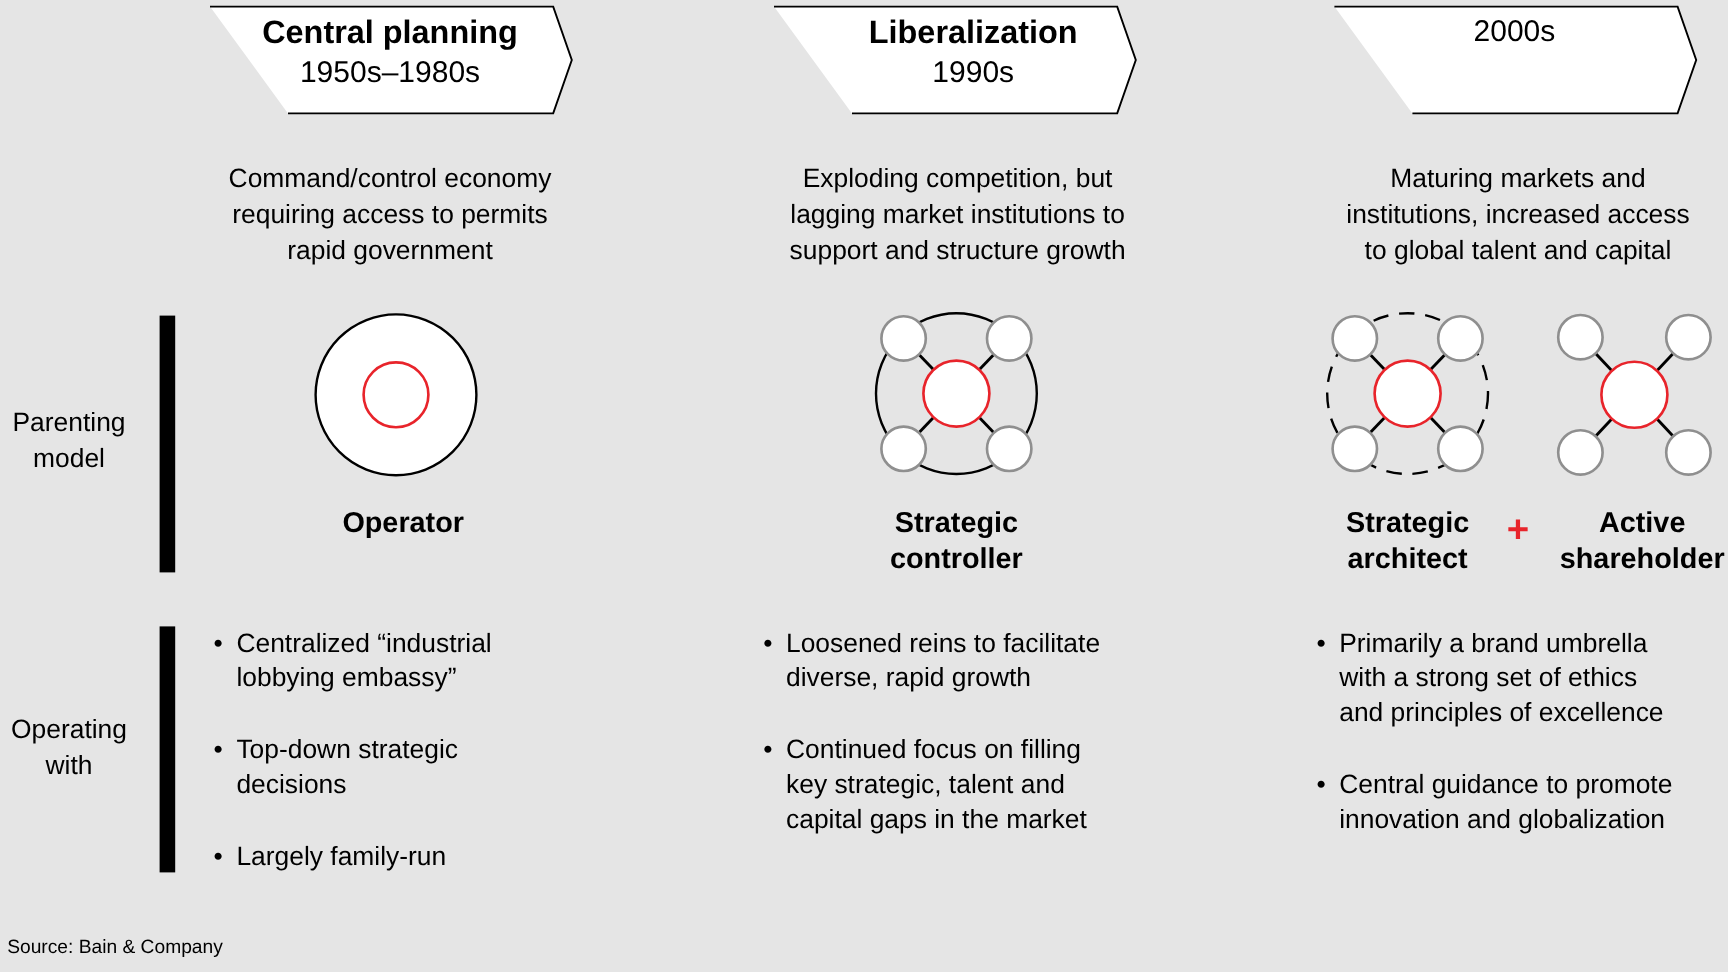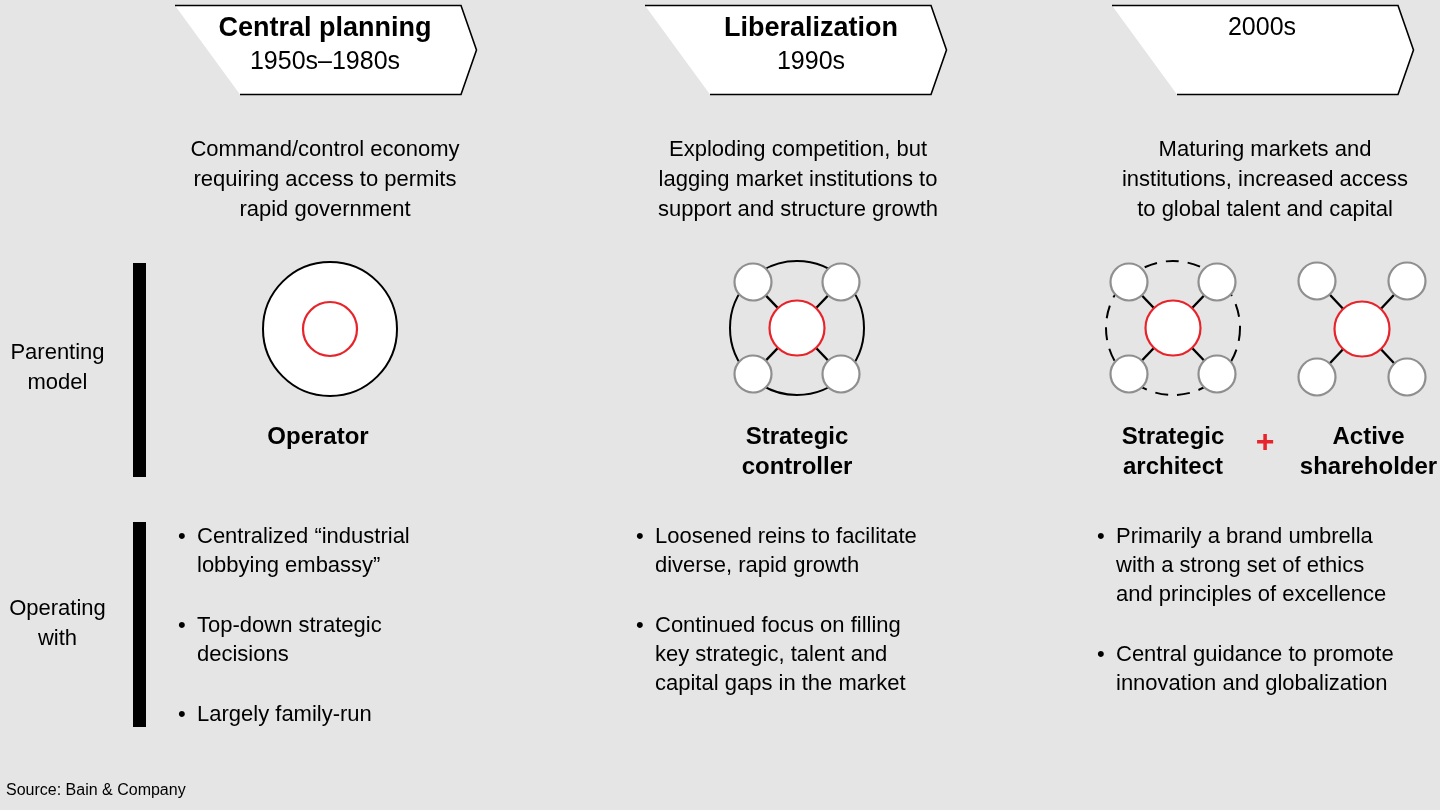--- a/index.html
+++ b/index.html
@@ -151,21 +151,21 @@
       <line x1="75" y1="75" x2="30" y2="123"></line>
       <line x1="75" y1="75" x2="120" y2="123"></line>
     </g>
     <circle cx="30" cy="27" r="18.5" fill="#ffffff" stroke="#8f8f8f" stroke-width="2.2"></circle>
     <circle cx="120" cy="27" r="18.5" fill="#ffffff" stroke="#8f8f8f" stroke-width="2.2"></circle>
     <circle cx="30" cy="123" r="18.5" fill="#ffffff" stroke="#8f8f8f" stroke-width="2.2"></circle>
     <circle cx="120" cy="123" r="18.5" fill="#ffffff" stroke="#8f8f8f" stroke-width="2.2"></circle>
     <circle cx="75" cy="75" r="27.5" fill="#ffffff" stroke="#e8242b" stroke-width="2.2"></circle>
   </svg>
 
-  <div class="model-label" style="left:218px; width:200px">Operator</div>
+  <div class="model-label" style="left:236px; width:200px">Operator</div>
   <div class="model-label" style="left:697px; width:200px">Strategic
 controller</div>
   <div class="model-label" style="left:1093px; width:160px">Strategic
 architect</div>
   <div class="plus-sign">+</div>
   <div class="model-label" style="left:1276px; width:185px">Active
 shareholder</div>
 
   <div class="bullets" style="left:178px; width:330px">
     <div class="bullet">

